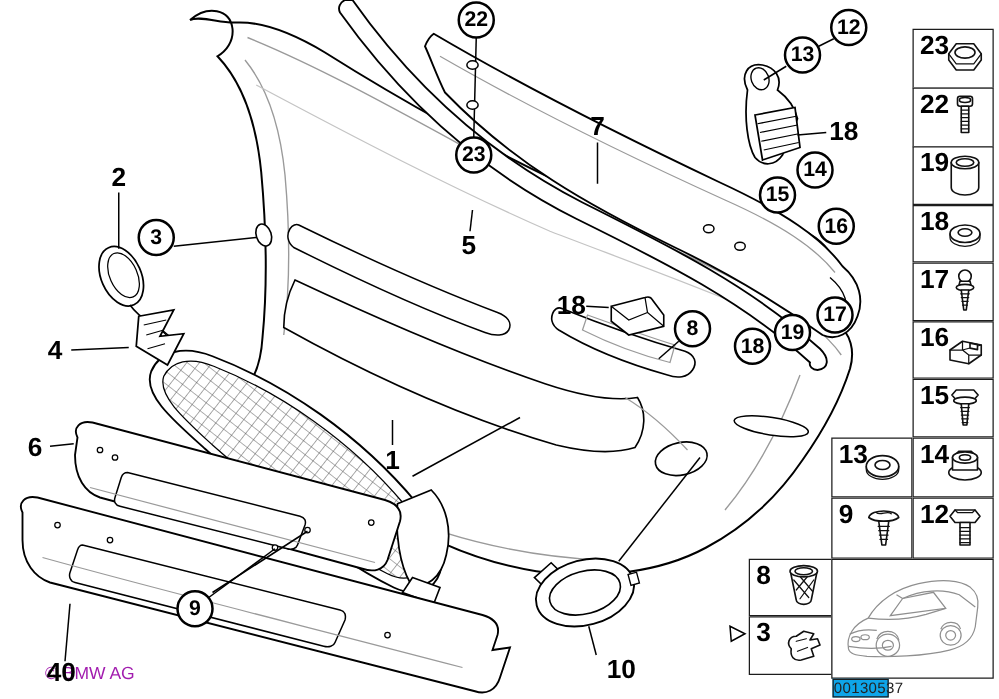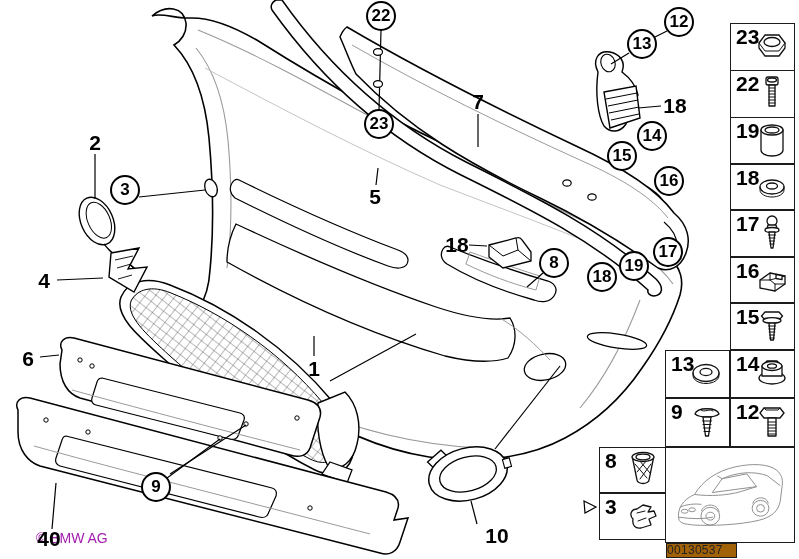--- a/index.html
+++ b/index.html
@@ -9,23 +9,23 @@
   .balloon{position:absolute;width:30px;height:30px;margin:-15px 0 0 -15px;
            border:2px solid #000;border-radius:50%;background:#fff;box-sizing:border-box;
            font:bold 17px/26px "Liberation Sans",sans-serif;text-align:center;color:#000;z-index:30}
   .plabel{position:absolute;transform:translate(-50%,-50%);
           font:bold 21px "Liberation Sans",sans-serif;color:#000;z-index:25;white-space:nowrap}
   .cell{position:absolute;background:#fff;border:1px solid #1c1c1c;box-sizing:border-box;z-index:20}
   .cell .num{position:absolute;left:5px;top:0;font:bold 21px/26px "Liberation Sans",sans-serif;color:#000}
   .cell .icon{position:absolute;right:2px;top:50%;transform:translateY(-50%)}
   .icon path,.icon ellipse,.icon circle,.icon polygon,.icon rect{stroke:#111;stroke-width:1.3;fill:#fff;stroke-linejoin:round;stroke-linecap:round}
   .icon .ln{fill:none;stroke-width:1}
-  #code-box{position:absolute;left:666px;top:543px;width:71px;height:15px;border:1px solid #1c1c1c;
-            background:#a16207;box-sizing:border-box;font:12px/13px "Liberation Sans",sans-serif;
-            text-align:left;color:#222;z-index:20;letter-spacing:.3px}
+  #code-box{position:absolute;left:666px;top:543px;width:45px;height:15px;border:1px solid #1c1c1c;
+            background:#0ea5e9;box-sizing:border-box;font:12px/13px "Liberation Sans",sans-serif;
+            text-align:right;color:#222;z-index:20;letter-spacing:.3px}
   #copyright{position:absolute;left:36px;top:530px;font:14px "Liberation Sans",sans-serif;color:#a21caf;z-index:24}
 </style>
 </head>
 <body>
 
 <div id="canvas">
 
   <svg id="artwork" width="799" height="559" viewBox="0 0 799 559">
     <defs>
       <pattern id="mesh" width="8" height="8" patternUnits="userSpaceOnUse" patternTransform="rotate(38)">

